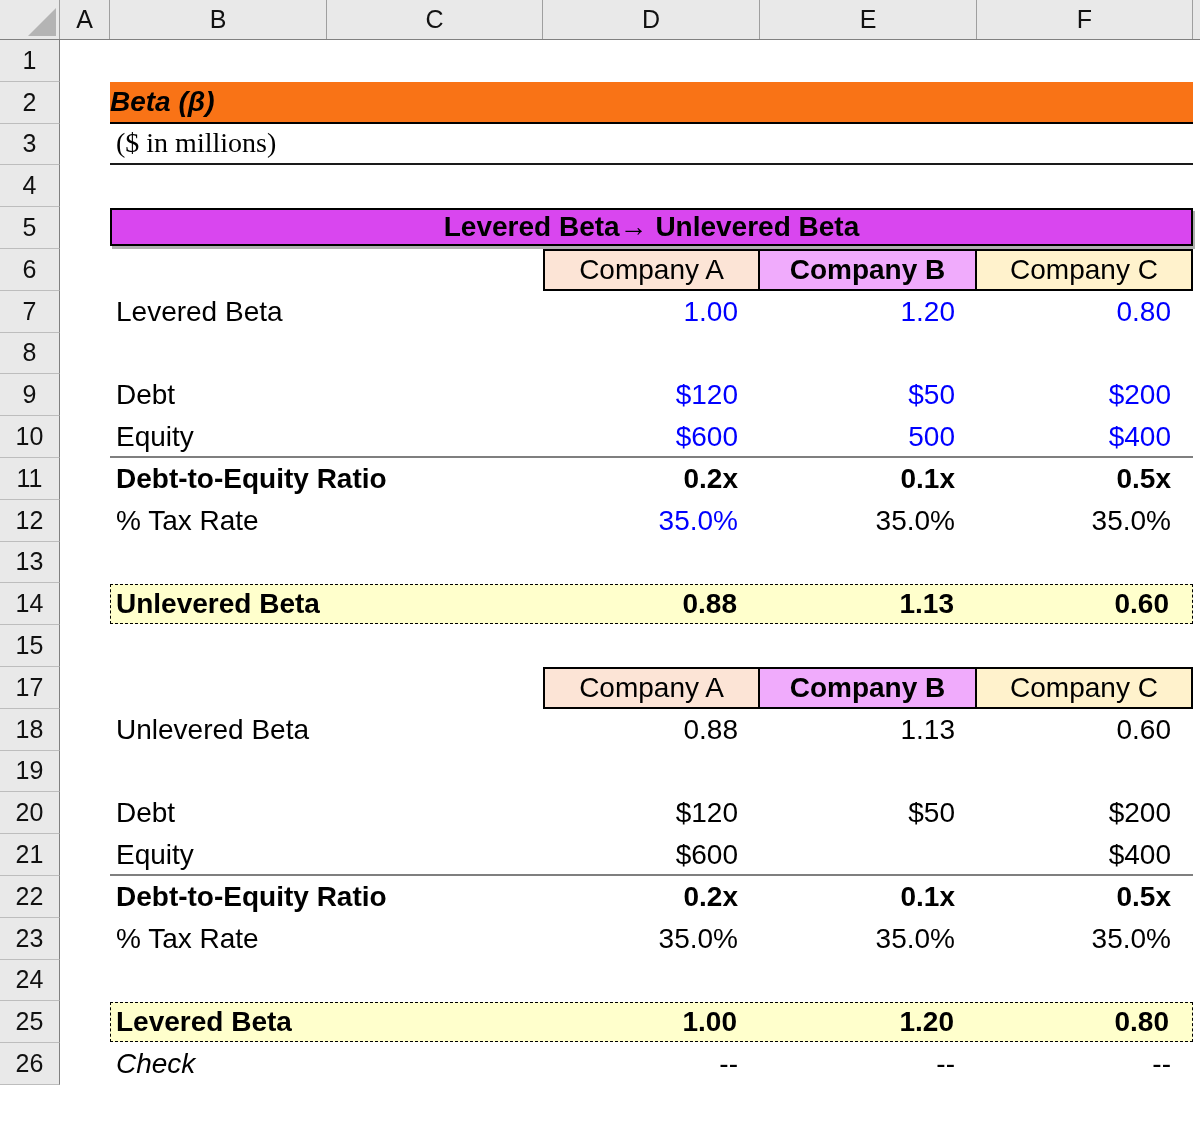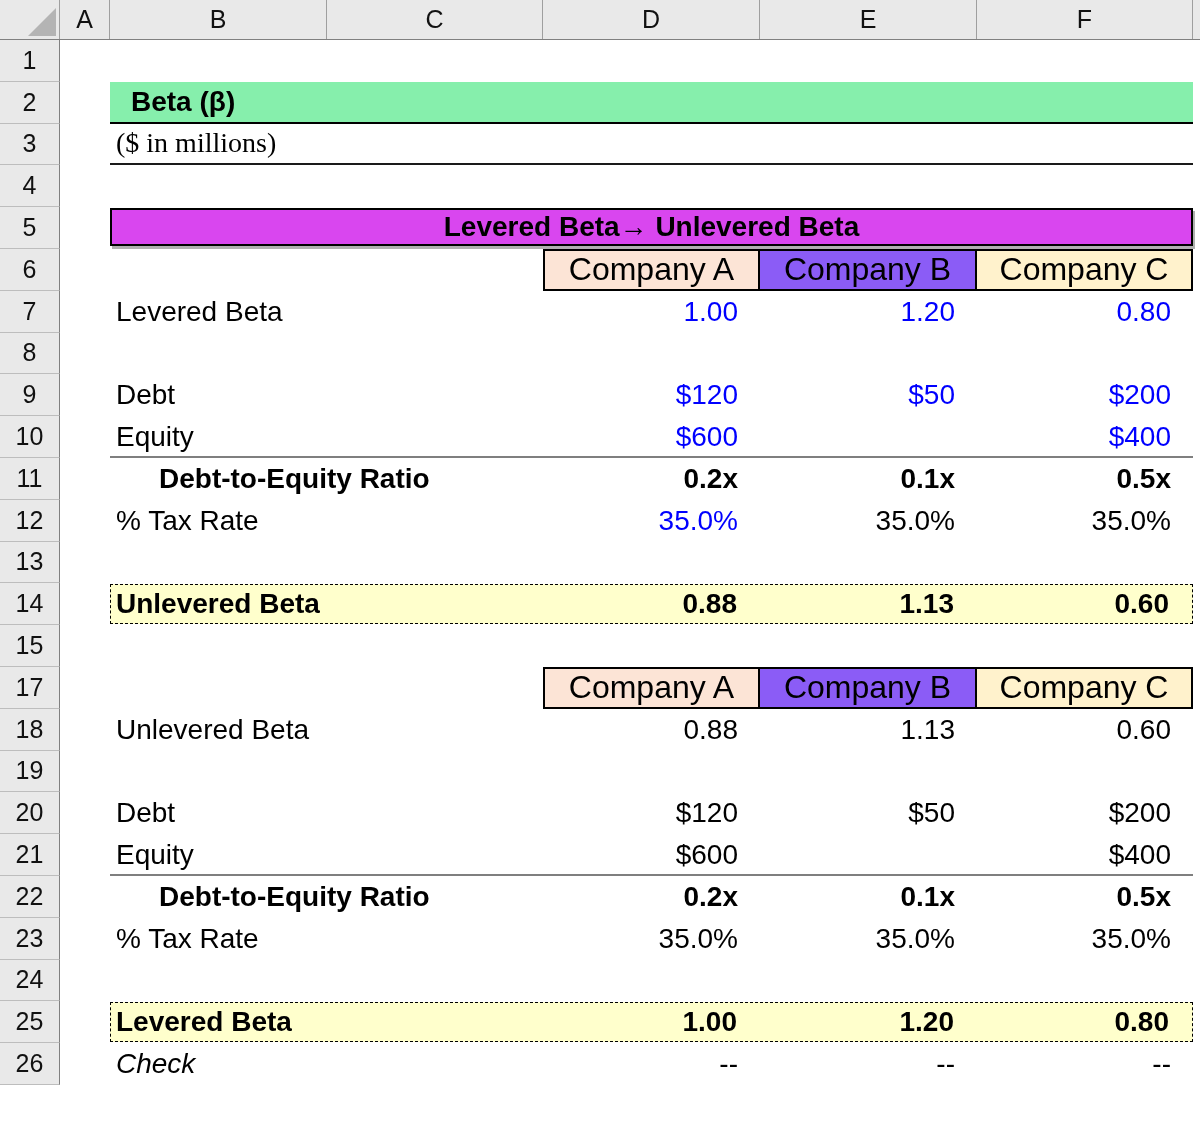--- a/index.html
+++ b/index.html
@@ -42,46 +42,46 @@
   .cells {
     flex: 1; display: grid;
     grid-template-columns: 50px 433px 217px 217px 216px 7px;
     position: relative;
   }
   .c { display: flex; align-items: center; font-size: 28px; overflow: hidden; }
   .lab { grid-column: 2; padding-left: 6px; justify-content: flex-start; }
   .v { justify-content: flex-end; padding-right: 22px; }
   .vD { grid-column: 3; } .vE { grid-column: 4; } .vF { grid-column: 5; text-align: center; }
   .blue { color: #0000FF; }
-  .b { font-weight: bold; margin-left: 43px; }
+  .b { font-weight: bold; }
   .it { font-style: italic; }
   .span-bf { grid-column: 2 / 6; }
 
   
-  .title-cell { background: #86efac; border-bottom: 2px solid #000; font-weight: bold; padding-left: 21px; }
+  .title-cell { background: #f97316; border-bottom: 2px solid #000; font-weight: bold; padding-left: 0; font-style: italic; }
   .sub-cell { border-bottom: 2px solid #1a1a1a; padding-left: 6px; font-family: Liberation Serif, serif; }
 
   
   .sec {
     background: #d946ef;
     border: 2px solid #000;
     box-shadow: 2px 3px 0 #b0b0b0;
     display: flex; align-items: center; justify-content: center;
     font-weight: bold; font-size: 28px;
     margin: 1px 0 3px 0;
   }
 
   
   .co {
     display: flex; align-items: center; justify-content: center;
-    border: 2px solid #000; font-size: 32px;
+    border: 2px solid #000; font-size: 28px;
   }
   .co.noleft { border-left: 0; }
   .fillA { background: #FCE4D6; }
-  .fillB { background: #8b5cf6; }
+  .fillB { background: #f0abfc; font-weight: bold; }
   .fillC { background: #FFF2CC; }
 
   
   .rule::after {
     content: ""; position: absolute; left: 50px; right: 7px; bottom: 0;
     border-bottom: 2px solid #7f7f7f;
   }
 
   
   .res {
@@ -175,20 +175,21 @@
       <div class="c v vE blue">$50</div>
       <div class="c v vF blue">$200</div>
     </div>
   </div>
 
   <div class="row">
     <div class="rn">10</div>
     <div class="cells rule">
       <div class="c lab">Equity</div>
       <div class="c v vD blue">$600</div>
+      <div class="c v vE blue">500</div>
       <div class="c v vF blue">$400</div>
     </div>
   </div>
 
   <div class="row">
     <div class="rn">11</div>
     <div class="cells">
       <div class="c lab b">Debt-to-Equity Ratio</div>
       <div class="c v vD b">0.2x</div>
       <div class="c v vE b">0.1x</div>

